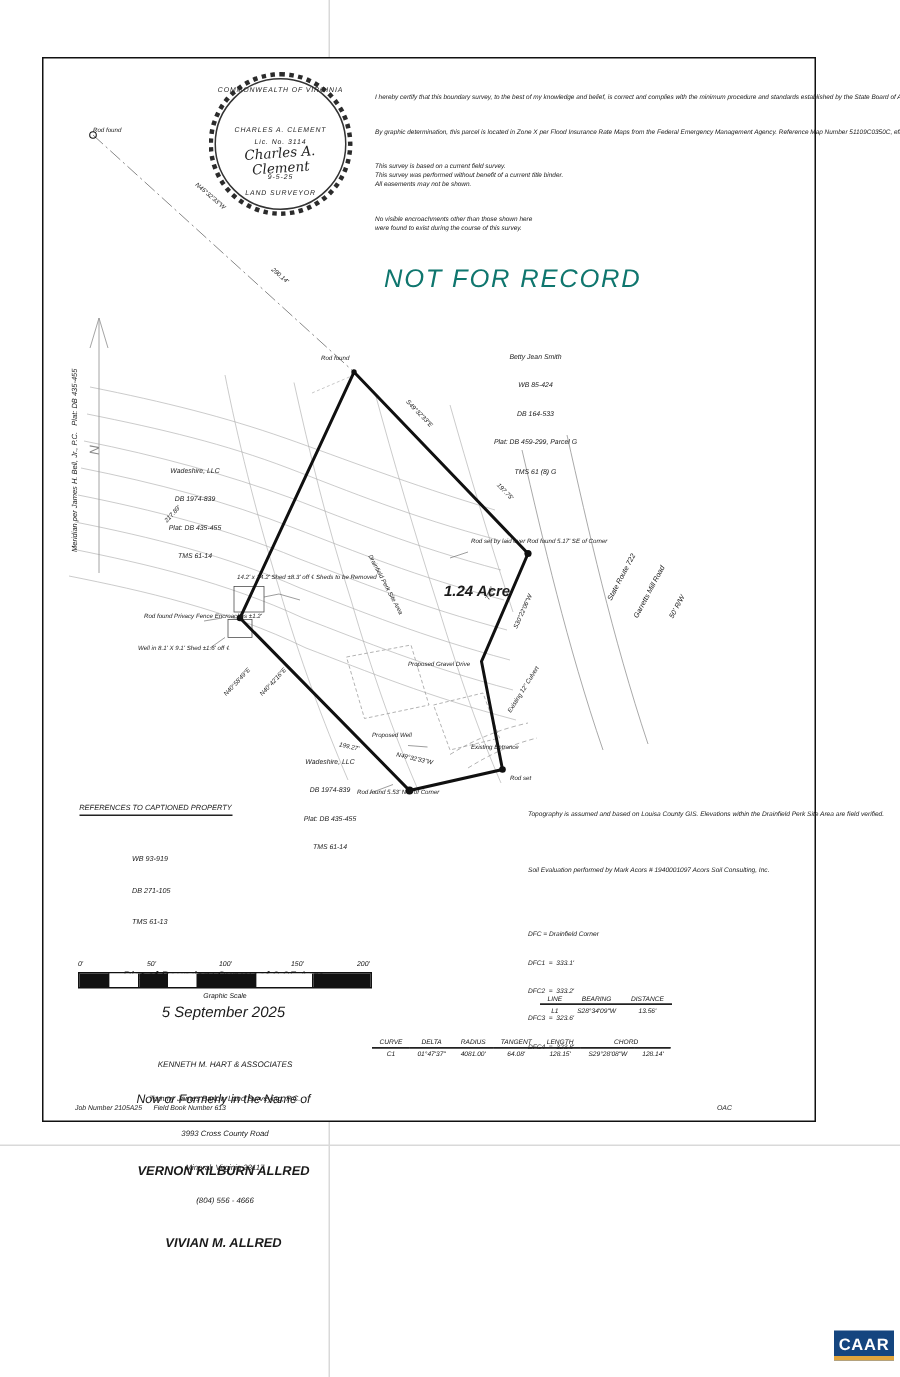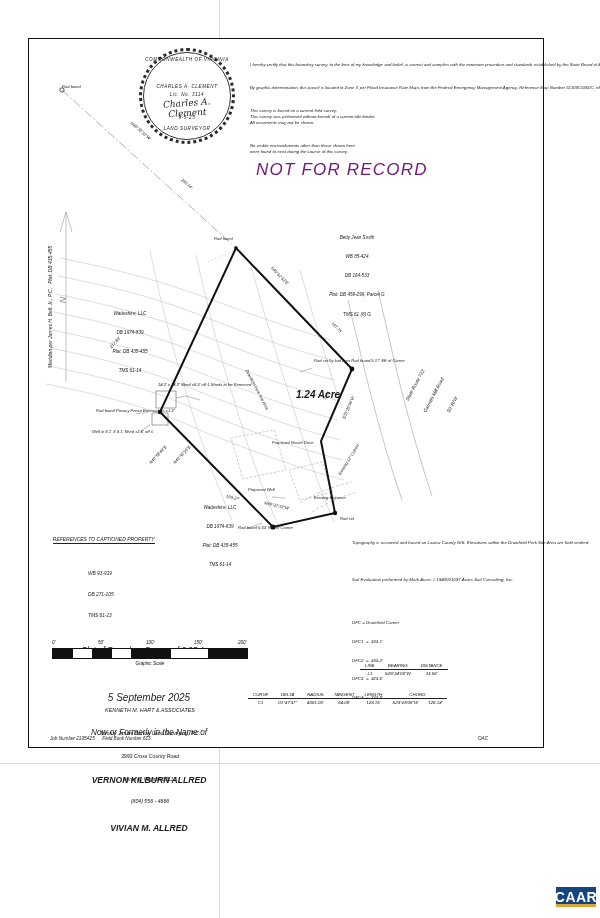--- a/index.html
+++ b/index.html
@@ -32,22 +32,22 @@
   #sealTop{top:9px;}
   #sealName{top:36px;font-size:5px;letter-spacing:.2px;}
   #sealLic{top:44px;font-size:4.8px;}
   #sealDate{top:67px;font-size:5px;}
   #sealBot{top:78px;font-size:5.2px;letter-spacing:1.2px;}
   #sealSig{position:absolute;top:50px;left:6px;width:84px;font-size:9px;
       font-family:"DejaVu Serif",serif;font-style:italic;color:#222;
       text-align:center;transform:rotate(-4deg);}
 
   
-  #nfr{left:256px;top:160px;font-size:17px;font-style:italic;letter-spacing:1.2px;
-       color:#701a75;}
+  #nfr{left:256px;top:176px;font-size:17px;font-style:italic;letter-spacing:1.2px;
+       color:#0f766e;}
 
   
   #meridian{left:-40px;top:275px;width:180px;font-size:5px;
        transform:rotate(-90deg);transform-origin:center;}
 
   
   #smith{left:302px;top:222px;width:110px;font-size:4.6px;line-height:6.4px;text-align:center;}
   #wadeN{left:82px;top:298px;width:96px;font-size:4.6px;line-height:6.4px;text-align:center;}
   #wadeS{left:172px;top:492px;width:96px;font-size:4.6px;line-height:6.4px;text-align:center;}
 
@@ -85,21 +85,21 @@
   #title .t3{font-size:8px;font-style:italic;line-height:12px;}
 
   
   #scalewrap{position:absolute;left:52px;top:640px;width:196px;}
   #scaleticks{position:relative;height:8px;font-size:4.6px;font-style:italic;}
   #scaleticks span{position:absolute;top:0;}
   #scalebar{position:relative;height:9px;border:1px solid #111;display:flex;}
   #scalebar i{display:block;height:100%;border-right:1px solid #111;}
   #scalecap{text-align:center;font-size:4.6px;font-style:italic;margin-top:2px;}
 
-  #surveydate{left:44px;top:692px;width:210px;font-size:10px;text-align:center;font-style:italic;}
+  #surveydate{left:44px;top:670px;width:210px;font-size:10px;text-align:center;font-style:italic;}
 
   #firm{left:60px;top:692px;width:180px;text-align:center;font-size:5.2px;
       line-height:7.6px;font-style:italic;}
   #firm .n{font-size:5.4px;}
 
   #jobline{left:50px;top:736px;font-size:4.6px;}
   #oac{left:478px;top:736px;font-size:4.6px;}
 
   
   #topo{left:352px;top:540px;width:130px;font-size:4.4px;line-height:6.1px;}
@@ -112,21 +112,21 @@
       text-decoration:none;white-space:nowrap;}
   table.survey td{padding:1px 5px 0 5px;white-space:nowrap;text-align:center;}
   #linetbl{left:360px;top:663px;}
   #curvetbl{left:248px;top:692px;}
 
   
   #plat{position:absolute;left:0;top:0;width:600px;height:918px;}
 
   
   #caar{position:absolute;left:556px;top:887px;width:40px;height:20px;
-     background:#15457f;color:#fff;font-size:14px;font-weight:bold;
+     background:#15457f;color:#fff;font-size:11px;font-weight:bold;
      display:flex;align-items:center;justify-content:center;letter-spacing:.5px;
      font-family:"Liberation Sans",sans-serif;}
   #caar .bar{position:absolute;left:0;bottom:0;width:100%;height:3px;background:#e0a43c;}
 </style>
 </head>
 <body>
 
 <div class="fold" id="foldv"></div>
 <div class="fold" id="foldh"></div>
 

